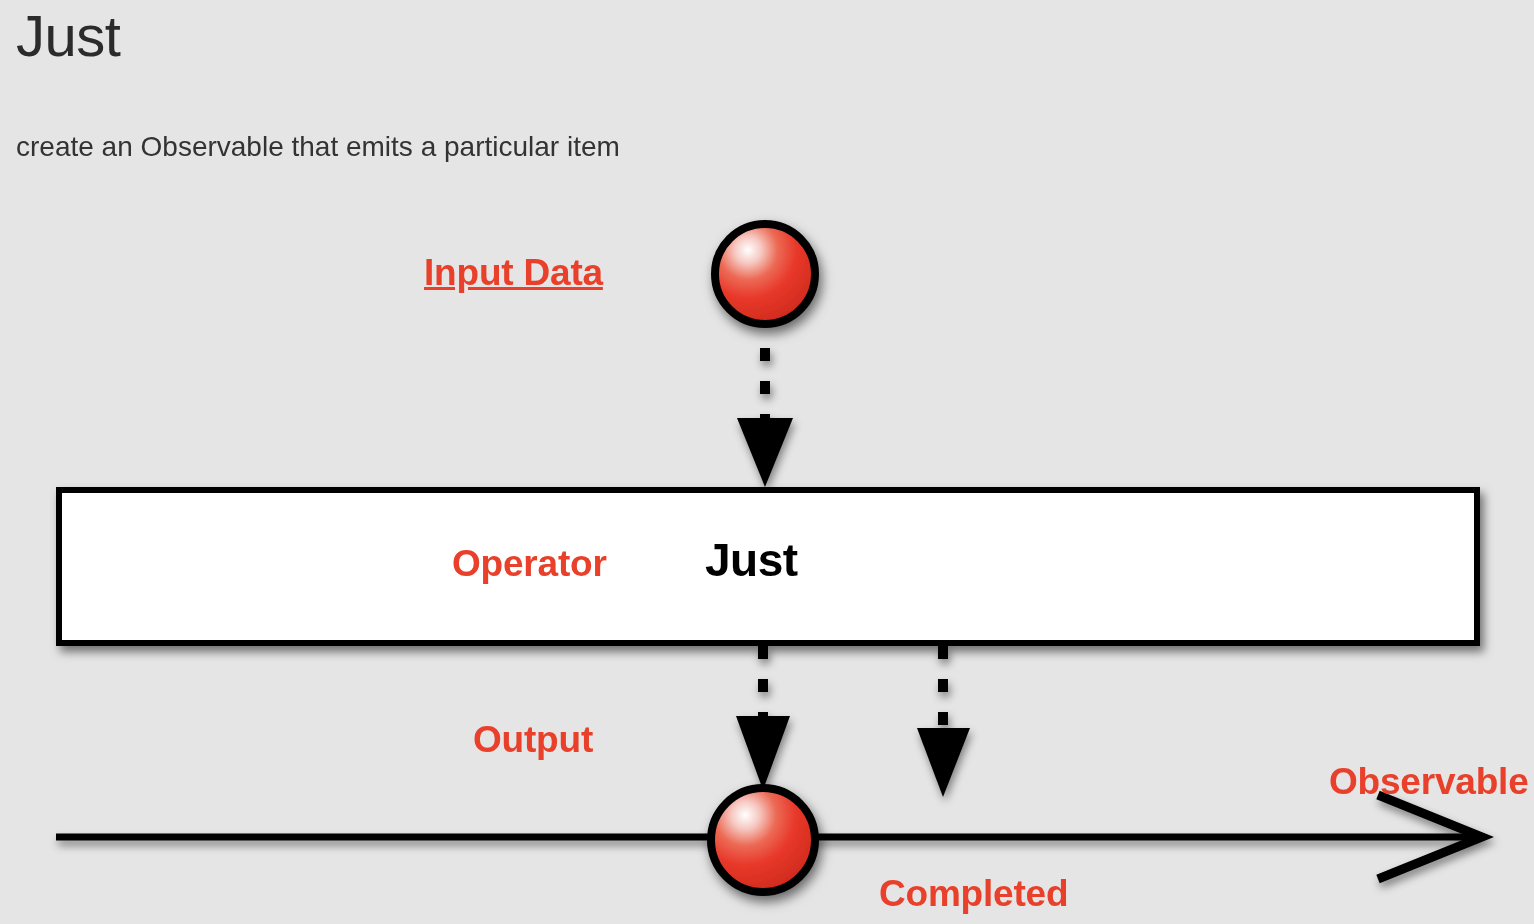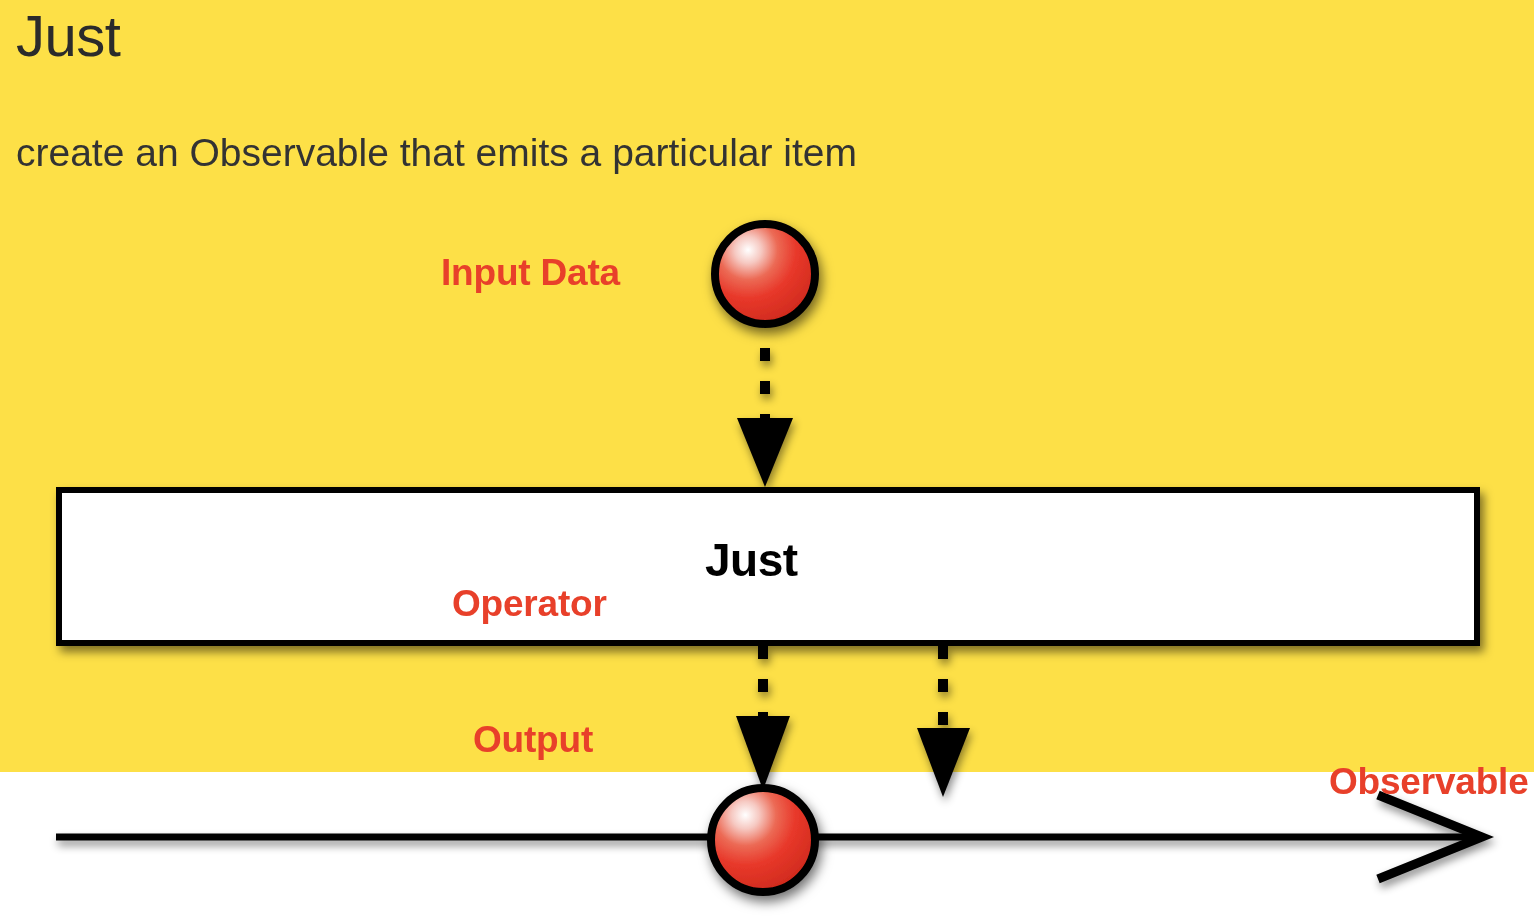--- a/index.html
+++ b/index.html
@@ -12,43 +12,43 @@
     width: 1534px;
     height: 924px;
     overflow: hidden;
     font-family: "Liberation Sans", sans-serif;
     position: relative;
   }
 
   #page {
     position: relative;
     width: 1534px;
-    height: 772px;
-    background: #fde047;
+    height: 924px;
+    background: #e5e5e5;
   }
 
   
   .page-title {
     position: absolute;
     left: 16px;
     top: 6px;
     font-family: "Liberation Sans", sans-serif;
     font-size: 58px;
     font-weight: 400;
     color: #2b2b2b;
     letter-spacing: -0.5px;
     line-height: 1.05;
     white-space: nowrap;
   }
   .page-subtitle {
     position: absolute;
     left: 16px;
     top: 131px;
     font-family: "Liberation Sans", sans-serif;
-    font-size: 39px;
+    font-size: 28px;
     font-weight: 400;
     color: #333333;
     white-space: nowrap;
   }
 
   
   .diagram {
     position: absolute;
     left: 0;
     top: 0;
@@ -64,22 +64,22 @@
   
   .annot {
     position: absolute;
     font-family: "Liberation Sans", sans-serif;
     font-weight: bold;
     font-size: 37px;
     color: #E8402A;
     white-space: nowrap;
     letter-spacing: -0.2px;
   }
-  .annot-input    { left: 441px; top: 252px; }
-  .annot-operator { left: 452px; top: 543px; margin-top: 40px; }
+  .annot-input    { left: 424px; top: 252px; text-decoration: underline; }
+  .annot-operator { left: 452px; top: 543px; }
   .annot-output   { left: 473px; top: 719px; }
   .annot-completed{ left: 879px; top: 873px; }
   .annot-observable{ left: 1303px; top: 761px; margin-left: 26px; }
 
   
   .operator-name {
     position: absolute;
     left: 705px;
     top: 533px;
     font-family: "Liberation Sans", sans-serif;
@@ -165,18 +165,19 @@
       </g>
     </svg>
   </div>
 
   <div class="annot annot-input">Input Data</div>
 
   <div class="annot annot-operator">Operator</div>
 
   <div class="annot annot-output">Output</div>
 
+  <div class="annot annot-completed">Completed</div>
 
   <div class="annot annot-observable">Observable</div>
 
   <div class="operator-name">Just</div>
 
 </div>
 
 </body></html>

